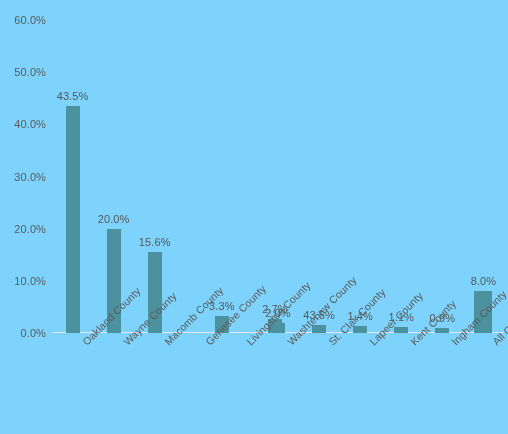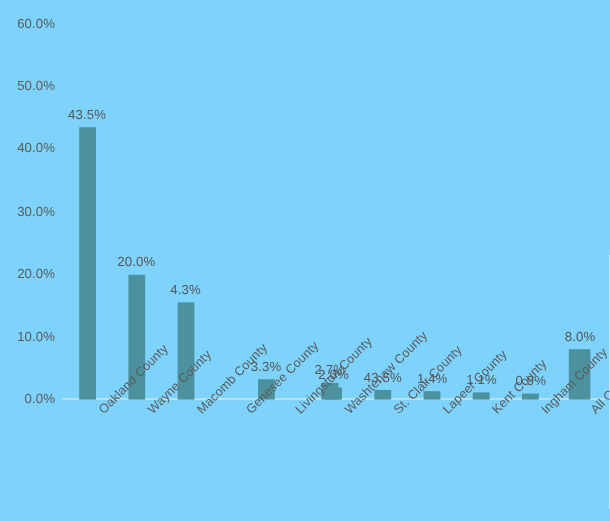--- a/index.html
+++ b/index.html
@@ -119,21 +119,21 @@
         <div class="bar-slot" style="left: 0px; width: 41.0909px; text-align: right;">
           <div class="bar" style="width: 14px; height: 226.925px; background: rgb(75, 146, 158);"></div>
           <div class="bar-label" style="bottom: 230.925px;">43.5%</div>
         </div>
         <div class="bar-slot" style="left: 41.0909px; width: 41.0909px;">
           <div class="bar" style="width: 14px; height: 104.333px; background: rgb(75, 146, 158);"></div>
           <div class="bar-label" style="bottom: 108.333px;">20.0%</div>
         </div>
         <div class="bar-slot" style="left: 82.1818px; width: 41.0909px;">
           <div class="bar" style="width: 14px; height: 81.38px; background: rgb(75, 146, 158);"></div>
-          <div class="bar-label" style="bottom: 85.38px;">4.3%</div>
+          <div class="bar-label" style="bottom: 85.38px;">15.6%</div>
         </div>
         <div class="bar-slot" style="left: 123.273px; width: 41.0909px; margin-left: 26px;">
           <div class="bar" style="width: 14px; height: 17.215px; background: rgb(75, 146, 158);"></div>
           <div class="bar-label" style="bottom: 21.215px;">3.3%</div>
         </div>
         <div class="bar-slot" style="left: 164.364px; width: 41.0909px; margin-left: 38px;">
           <div class="bar" style="width: 14px; height: 14.085px; background: rgb(75, 146, 158);"></div>
           <div class="bar-label" style="bottom: 18.085px;">2.7%</div>
         </div>
         <div class="bar-slot" style="left: 205.455px; width: 41.0909px;">

